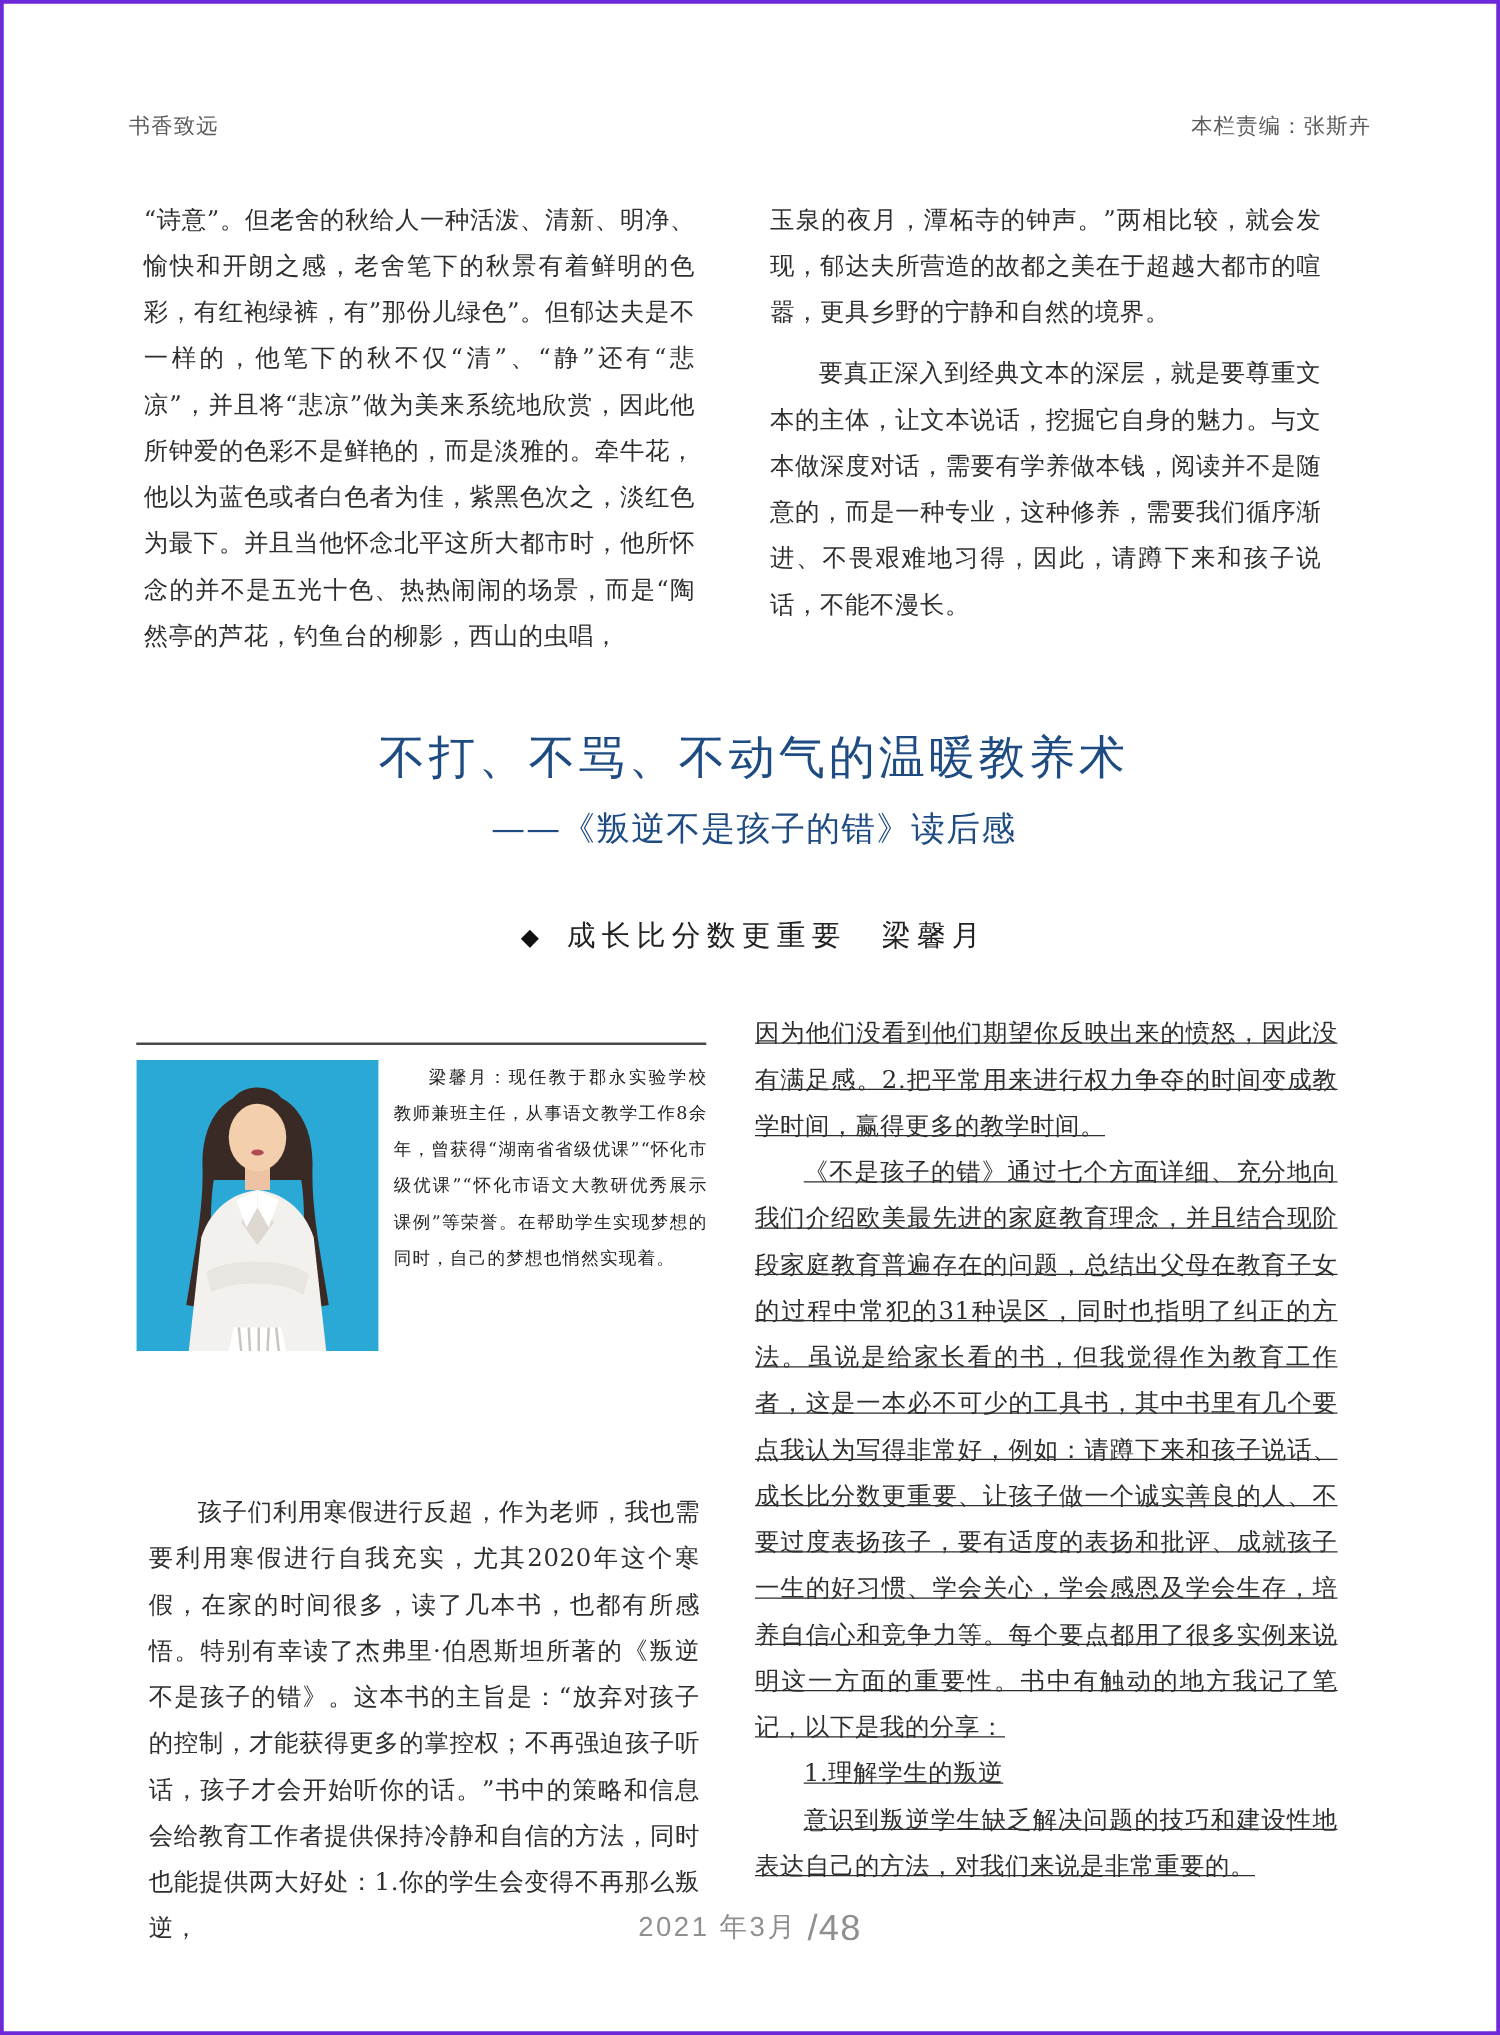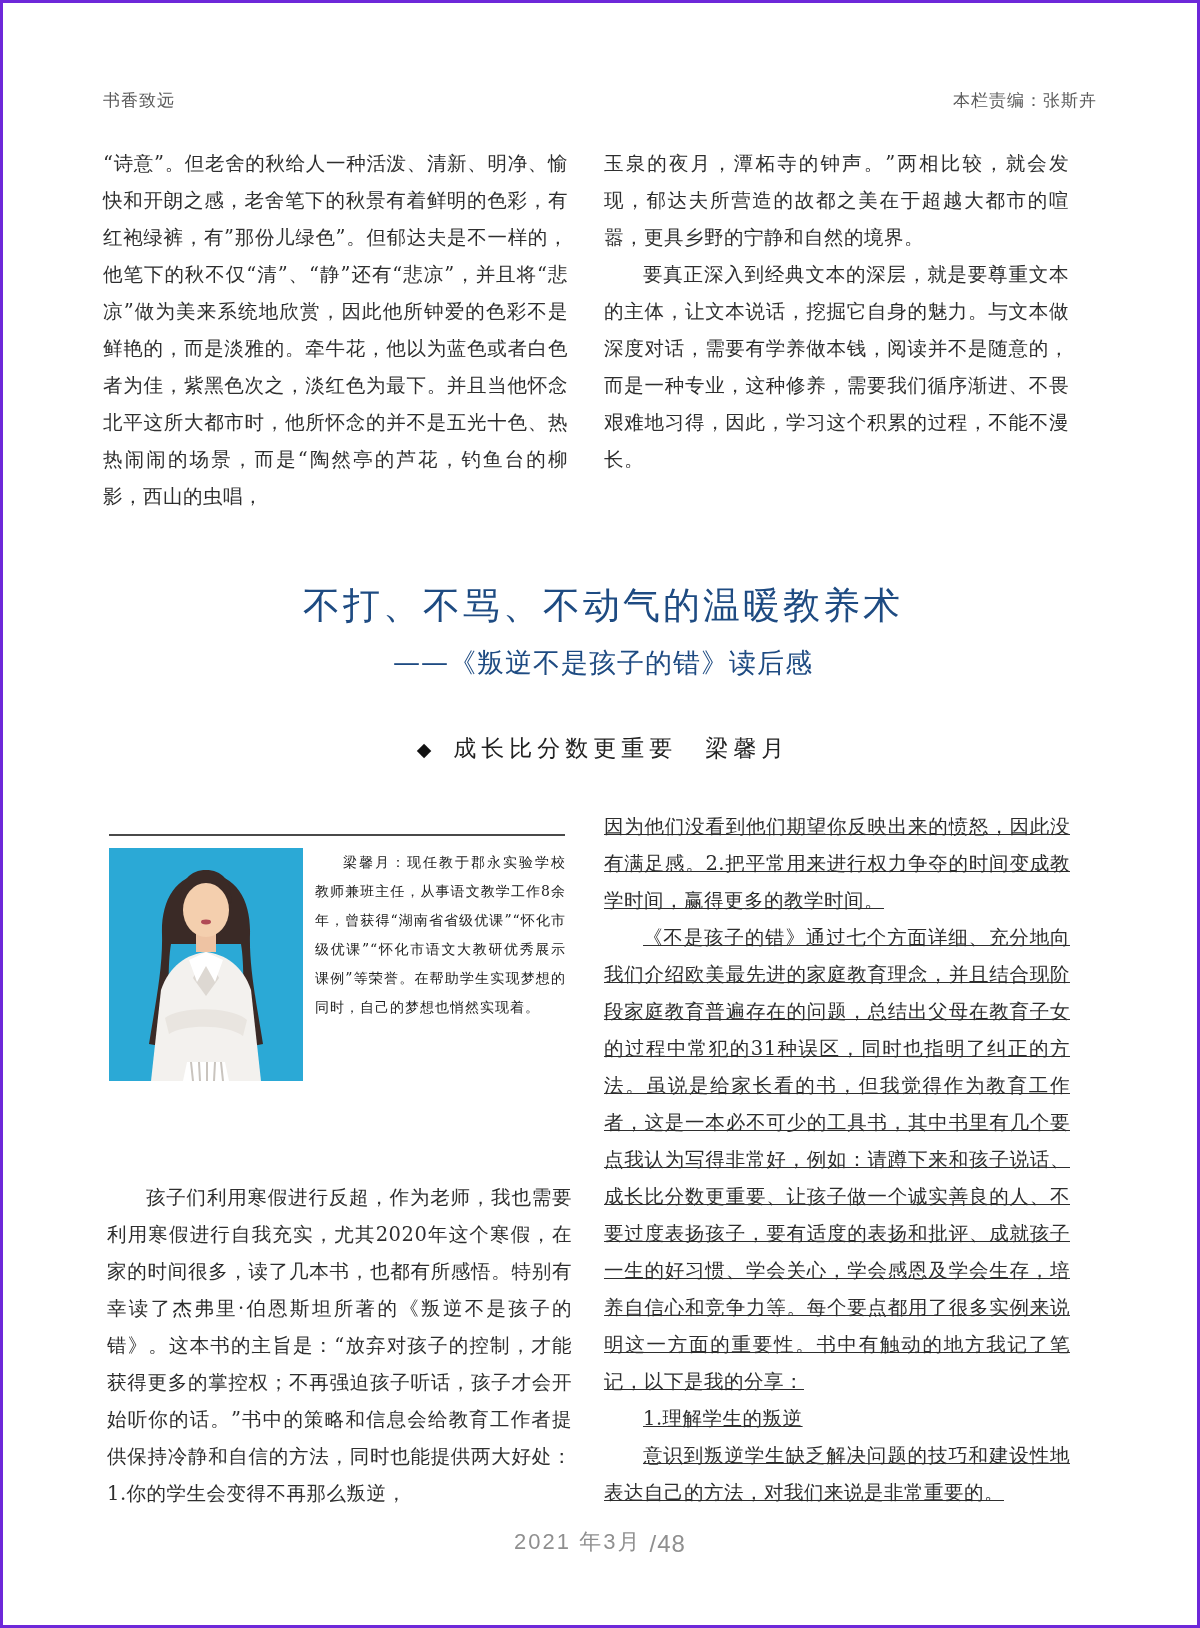--- a/index.html
+++ b/index.html
@@ -22,21 +22,21 @@
   }
   
   .topcols{
     position:absolute;top:142px;left:100px;width:967px;
     display:flex;gap:36px;
   }
   .col{width:465px;}
   .body-text{
     font-size:19.5px;line-height:37px;
     text-align:justify;text-justify:inter-ideograph;
-    letter-spacing:0.5px;color:#2e2e2e;margin:0;
+    letter-spacing:0.5px;color:#2e2e2e;margin:12px;
   }
   .indent{text-indent:2em;}
   
   .title-wrap{position:absolute;top:578px;left:100px;width:1000px;text-align:center;}
   .a-title{
     font-size:37px;font-weight:normal;letter-spacing:3px;margin:0;text-align:center;
   }
   .a-subtitle{
     font-size:27px;font-weight:normal;letter-spacing:1px;margin:14px 0 0 0;
   }
@@ -63,39 +63,39 @@
   .bleft{position:absolute;top:1176px;left:104px;width:465px;}
   .bright{position:absolute;top:805px;left:601px;width:466px;}
   .bright .body-text{margin:0;text-decoration:underline;}
   
   .ftr{
     position:absolute;top:1524px;left:0;width:100%;
     text-align:center;color:#8f8f8f;
     font-family:"Liberation Sans","DejaVu Sans",sans-serif;
   }
   .ftr .date{font-size:22px;letter-spacing:2px;vertical-align:baseline;}
-  .ftr .pageno{font-size:24px;letter-spacing:1px;vertical-align:-3px;margin-top:12px;}
+  .ftr .pageno{font-size:29px;letter-spacing:1px;vertical-align:-3px;margin-top:12px;}
 </style>
 </head>
 <body>
 
 <div class="page">
 
   <div class="hdr">
     <span>书香致远</span>
     <span>本栏责编：张斯卉</span>
   </div>
 
   <div class="topcols">
     <div class="col">
       <p class="body-text">“诗意”。但老舍的秋给人一种活泼、清新、明净、愉快和开朗之感，老舍笔下的秋景有着鲜明的色彩，有红袍绿裤，有”那份儿绿色”。但郁达夫是不一样的，他笔下的秋不仅“清”、“静”还有“悲凉”，并且将“悲凉”做为美来系统地欣赏，因此他所钟爱的色彩不是鲜艳的，而是淡雅的。牵牛花，他以为蓝色或者白色者为佳，紫黑色次之，淡红色为最下。并且当他怀念北平这所大都市时，他所怀念的并不是五光十色、热热闹闹的场景，而是“陶然亭的芦花，钓鱼台的柳影，西山的虫唱，</p>
     </div>
     <div class="col">
       <p class="body-text">玉泉的夜月，潭柘寺的钟声。”两相比较，就会发现，郁达夫所营造的故都之美在于超越大都市的喧嚣，更具乡野的宁静和自然的境界。</p>
-      <p class="body-text indent">要真正深入到经典文本的深层，就是要尊重文本的主体，让文本说话，挖掘它自身的魅力。与文本做深度对话，需要有学养做本钱，阅读并不是随意的，而是一种专业，这种修养，需要我们循序渐进、不畏艰难地习得，因此，学习这个积累的过程，不能不漫长。</p>
+      <p class="body-text indent">要真正深入到经典文本的深层，就是要尊重文本的主体，让文本说话，挖掘它自身的魅力。与文本做深度对话，需要有学养做本钱，阅读并不是随意的，而是一种专业，这种修养，需要我们循序渐进、不畏艰难地习得，因此，请蹲下来和孩子说话，不能不漫长。</p>
     </div>
   </div>
 
   <div class="title-wrap">
     <h1 class="a-title" style="color:#1e4b82;">不打、不骂、不动气的温暖教养术</h1>
     <h2 class="a-subtitle" style="color:#1e4b82;">——《叛逆不是孩子的错》读后感</h2>
     <div class="a-author">
       <span class="diamond">◆</span><span>成长比分数更重要　梁馨月</span>
     </div>
   </div>

